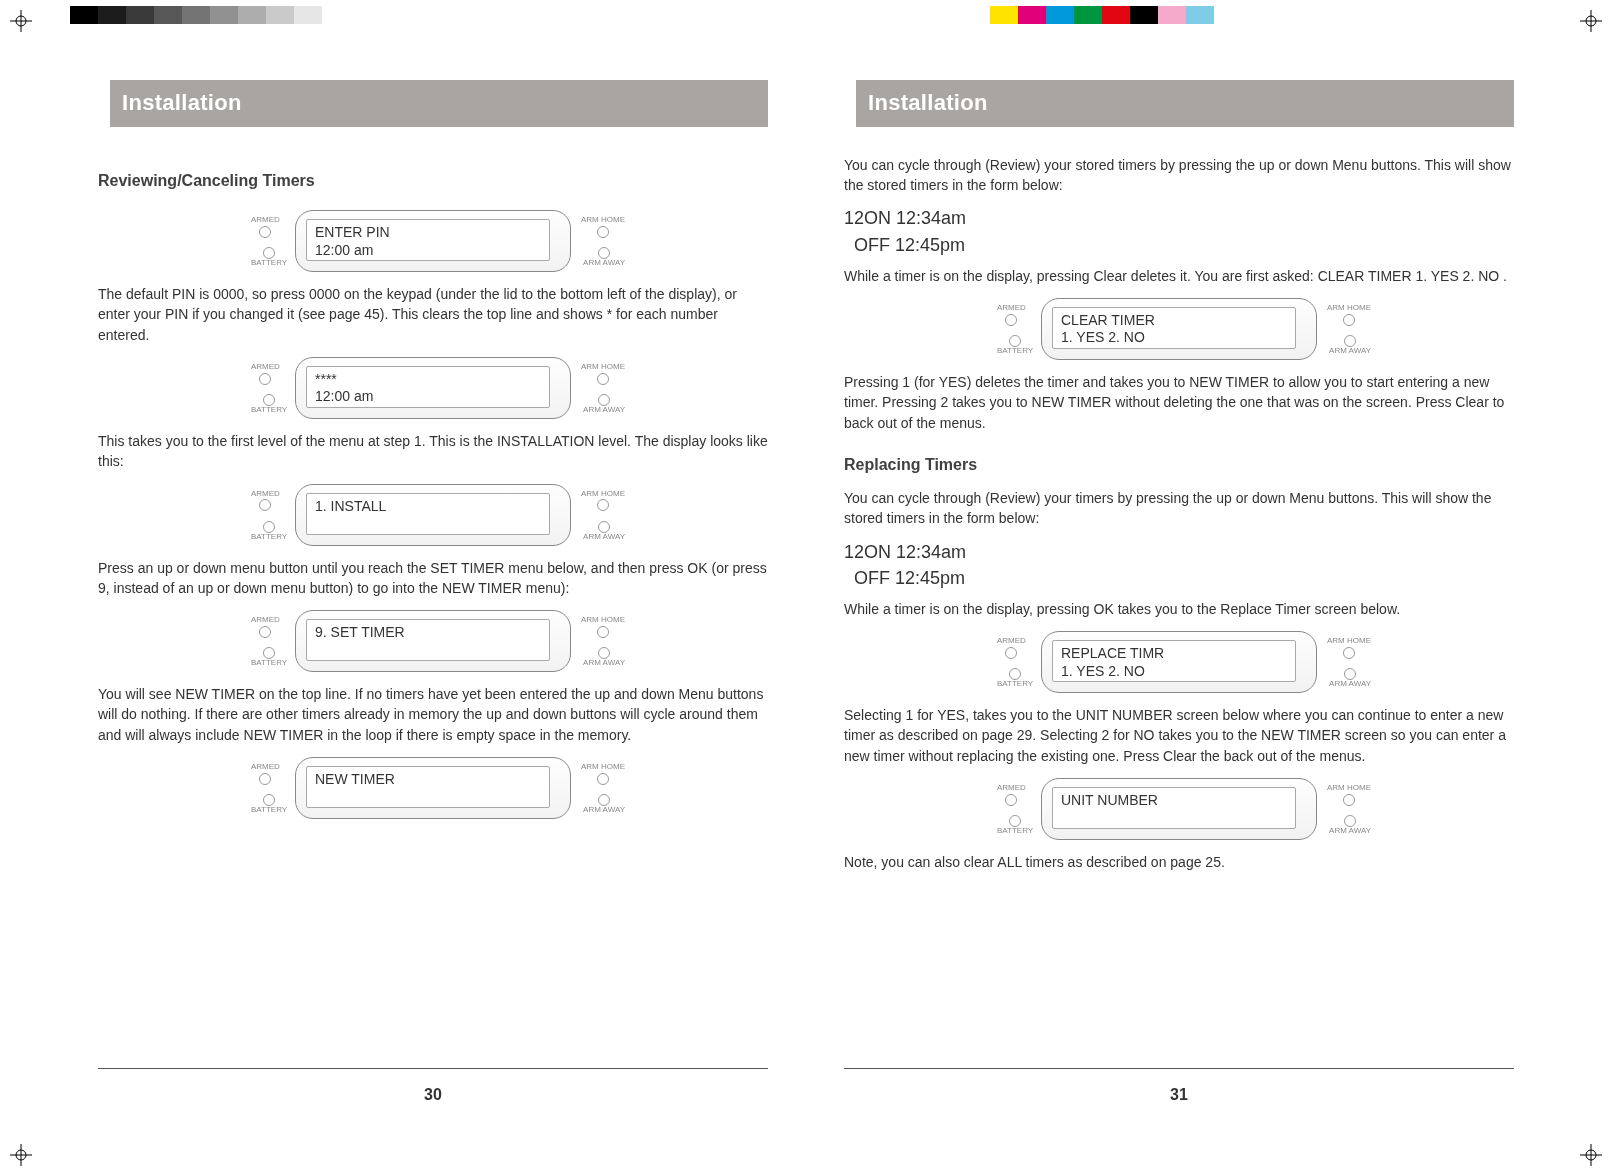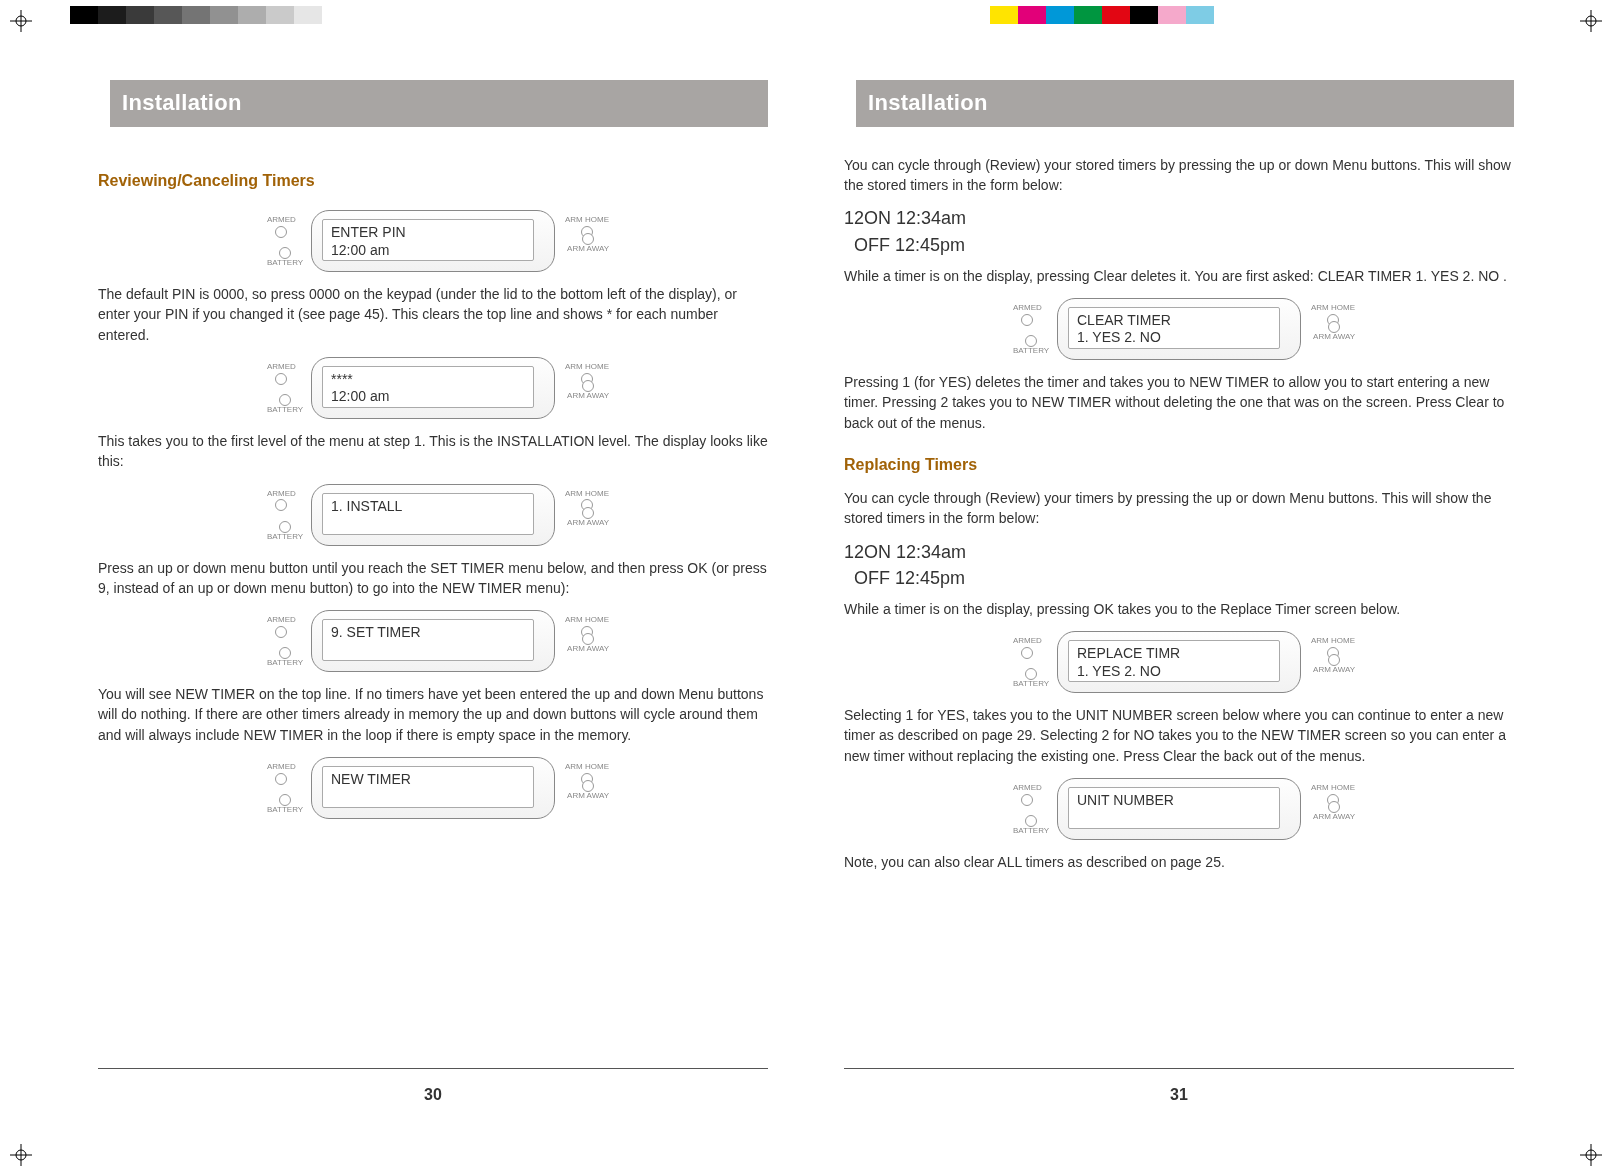--- a/index.html
+++ b/index.html
@@ -33,28 +33,28 @@
 
   .section-heading {
     background:#a8a5a3;
     color:#fff;
     font-size:22px;
     font-weight:bold;
     padding:7px 12px 8px 12px;
     margin:0 0 28px 12px;
     letter-spacing:0.3px;
   }
-  .subheading { font-weight:bold; font-size:16px; color:#a16207; margin:14px 0 12px 0; }
+  .subheading { font-weight:bold; font-size:16px; color:#404040; margin:14px 0 12px 0; }
   .body p { margin:0 0 6px 0; }
   .body { font-size:14px; color:#333; }
   .mono-block { margin:4px 0 8px 0; font-size:18px; }
 
   .lcd-wrap { display:flex; justify-content:center; margin:6px 0 12px 0; }
   .lcd {
-    width:244px;
+    width:276px;
     position:relative;
     display:flex;
     align-items:center;
     justify-content:center;
   }
   .lcd-shell {
     width:100%;
     border:1px solid #888;
     border-radius:18px;
     padding:8px 20px 10px 10px;
@@ -73,21 +73,21 @@
     display:flex;
     flex-direction:column;
     justify-content:flex-start;
     box-sizing:border-box;
     border-radius:2px;
   }
   .lcd-side { position:absolute; font-size:8px; color:#888; line-height:1.1; display:flex; flex-direction:column; align-items:center; }
   .lcd-left-top { left:-44px; top:6px; }
   .lcd-left-bot { left:-44px; bottom:4px; }
   .lcd-right-top { right:-54px; top:6px; }
-  .lcd-right-bot { right:-54px; bottom:18px; }
+  .lcd-right-bot { right:-54px; bottom:4px; }
   .lcd-side .dot { width:10px; height:10px; border:1px solid #999; border-radius:50%; margin-top:1px; background:#fff; }
 
   .rule { border:0; border-top:1px solid #555; margin:18px 0 8px 0; }
   .page-num { text-align:center; font-weight:bold; font-size:16px; margin-top:6px; }
 
   .spacer-flex { flex:1; }
 </style>
 </head>
 <body>
 

